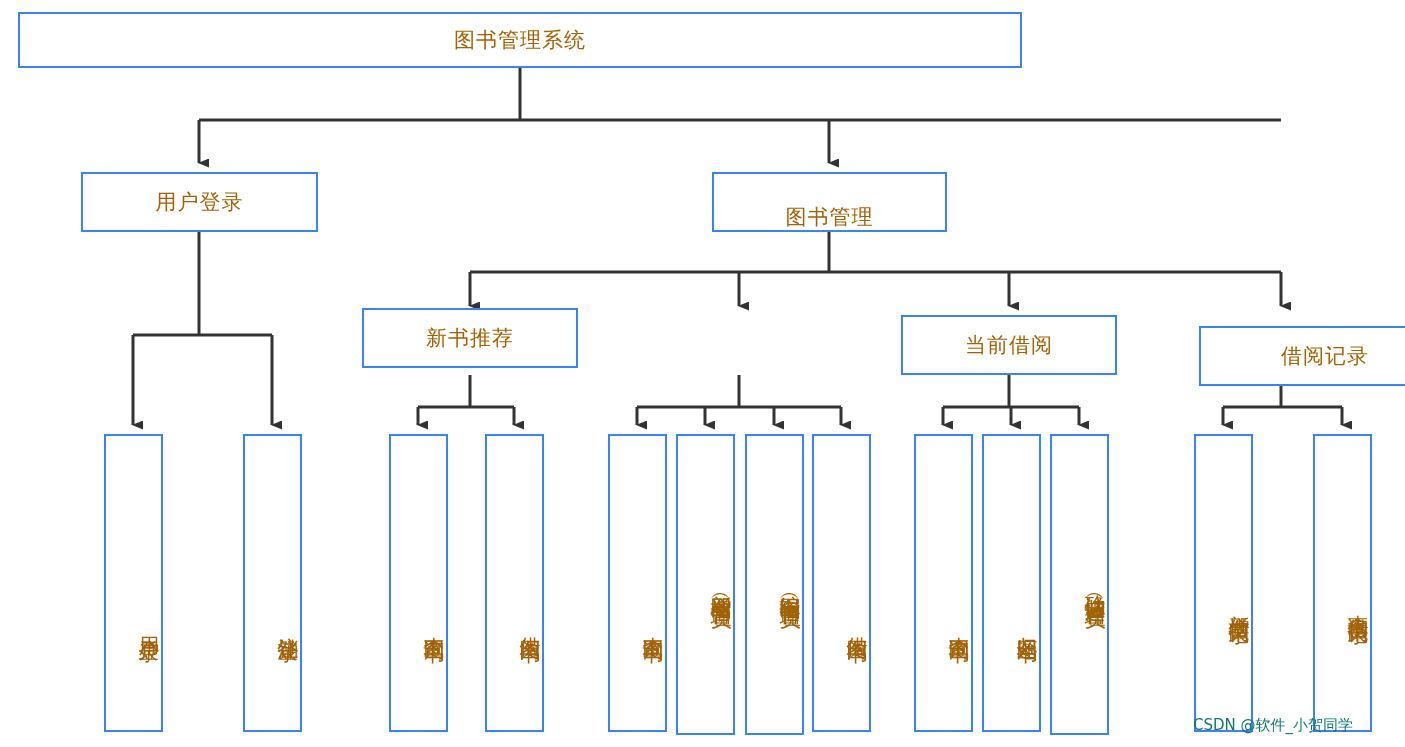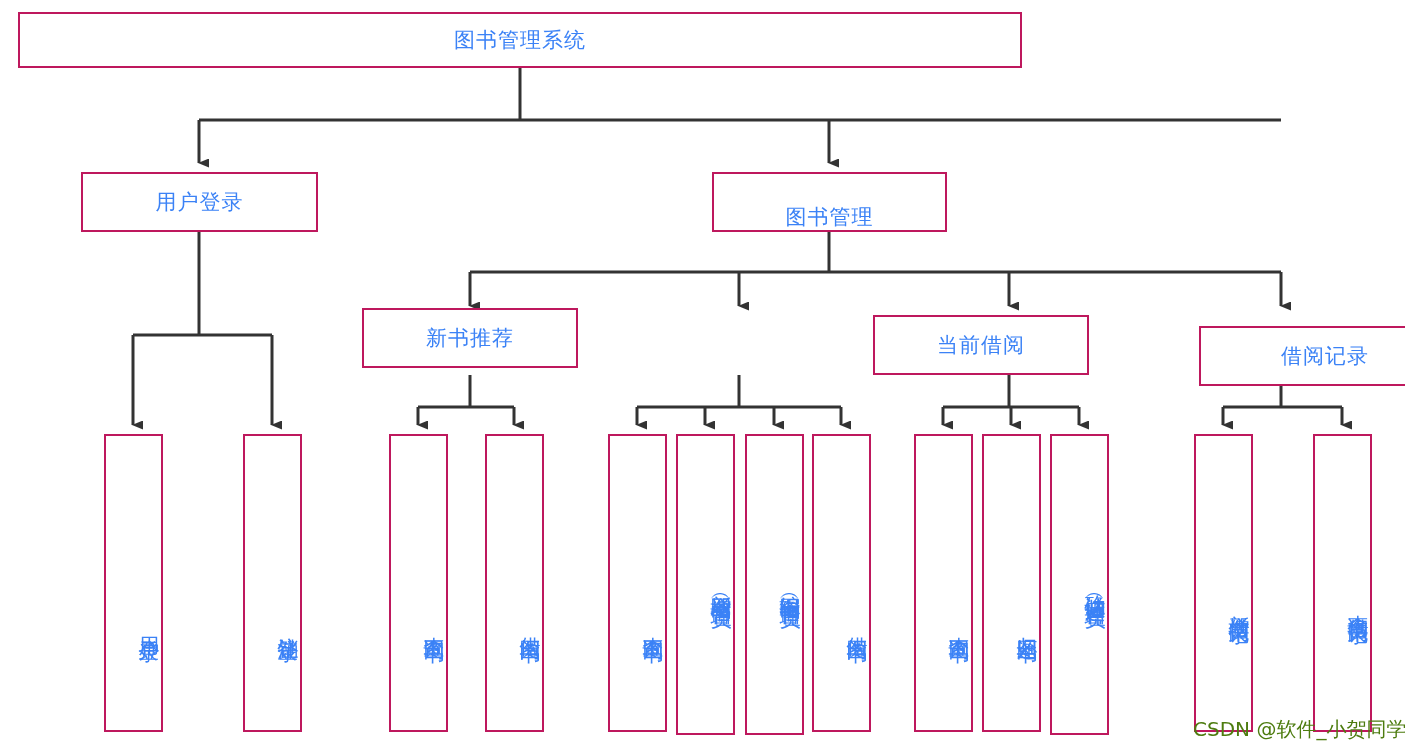--- a/index.html
+++ b/index.html
@@ -23,25 +23,25 @@
     left: 0;
     top: 0;
     width: 1405px;
     height: 747px;
     pointer-events: none;
   }
   .node {
     position: absolute;
     box-sizing: border-box;
     background: #ffffff;
-    border: 2px solid #be185d;
+    border: 2px solid #3b82f6;
     display: flex;
     align-items: center;
     justify-content: center;
-    color: #3b82f6;
+    color: #a16207;
     line-height: 1.18;
   }
   .node.horiz {
     font-size: 21px;
     letter-spacing: 1px;
   }
   .node.vert {
     writing-mode: vertical-rl;
     text-orientation: upright;
     font-size: 21px;
@@ -52,22 +52,22 @@
     white-space: nowrap;
   }
   .node.vert.tall-text {
     align-items: flex-start;
     padding-top: 4px;
   }
   #watermark {
     position: absolute;
     left: 1193px;
     top: 716px;
-    font-size: 20px;
-    color: #4d7c0f;
+    font-size: 15px;
+    color: #0f766e;
     white-space: nowrap;
     font-family: "DejaVu Sans", "Liberation Sans", sans-serif;
   }
 </style>
 </head>
 <body>
 
 <div id="canvas">
 
   <svg id="edges" viewBox="0 0 1405 747" width="1405" height="747">
@@ -143,21 +143,21 @@
   <div class="node horiz" style="left:81px; top:172px; width:237px; height:60px;">
     <span>用户登录</span>
   </div>
   <div class="node horiz" style="left:712px; top:172px; width:235px; height:60px;align-items:flex-end;">
     <span>图书管理</span>
   </div>
 
   <div class="node horiz" style="left:362px; top:308px; width:216px; height:60px;">
     <span>新书推荐</span>
   </div>
-  <div class="node horiz" style="left:873px; top:315px; width:216px; height:60px;">
+  <div class="node horiz" style="left:901px; top:315px; width:216px; height:60px;">
     <span>当前借阅</span>
   </div>
   <div class="node horiz" style="left:1171px; top:326px; width:252px; height:60px;margin-left:28px;">
     <span>借阅记录</span>
   </div>
 
   <div class="node vert" style="left:104px; top:434px; width:59px; height:298px; padding-top:82px;">
     <span>用户登录</span>
   </div>
   <div class="node vert" style="left:243px; top:434px; width:59px; height:298px; padding-top:82px;">

